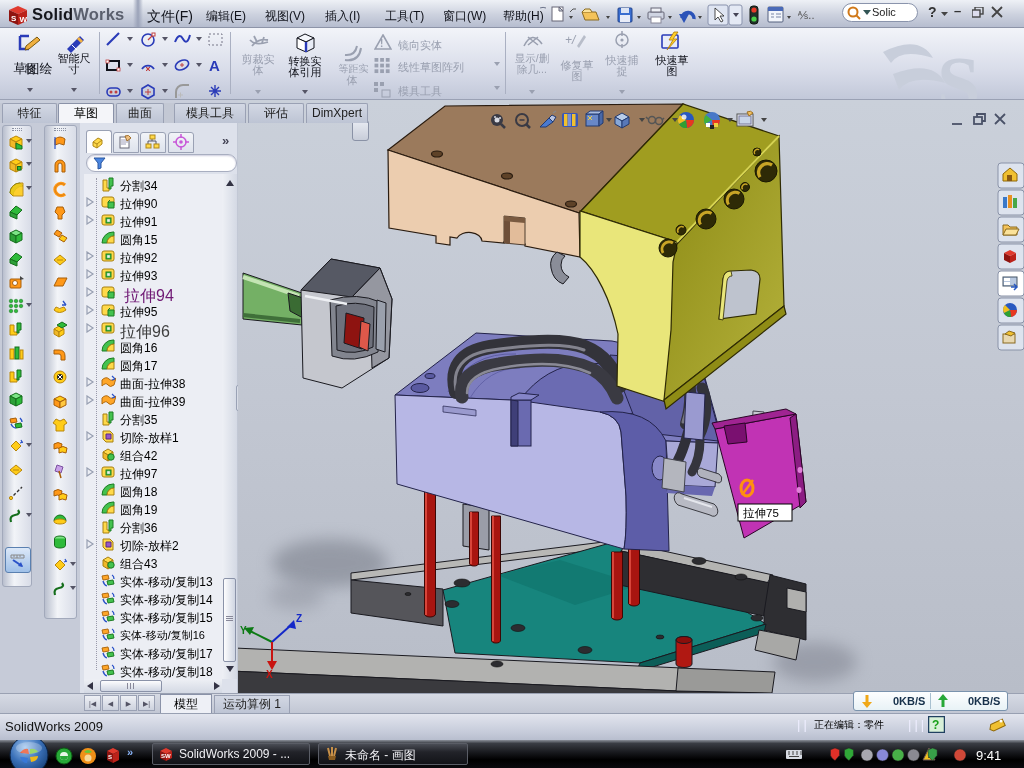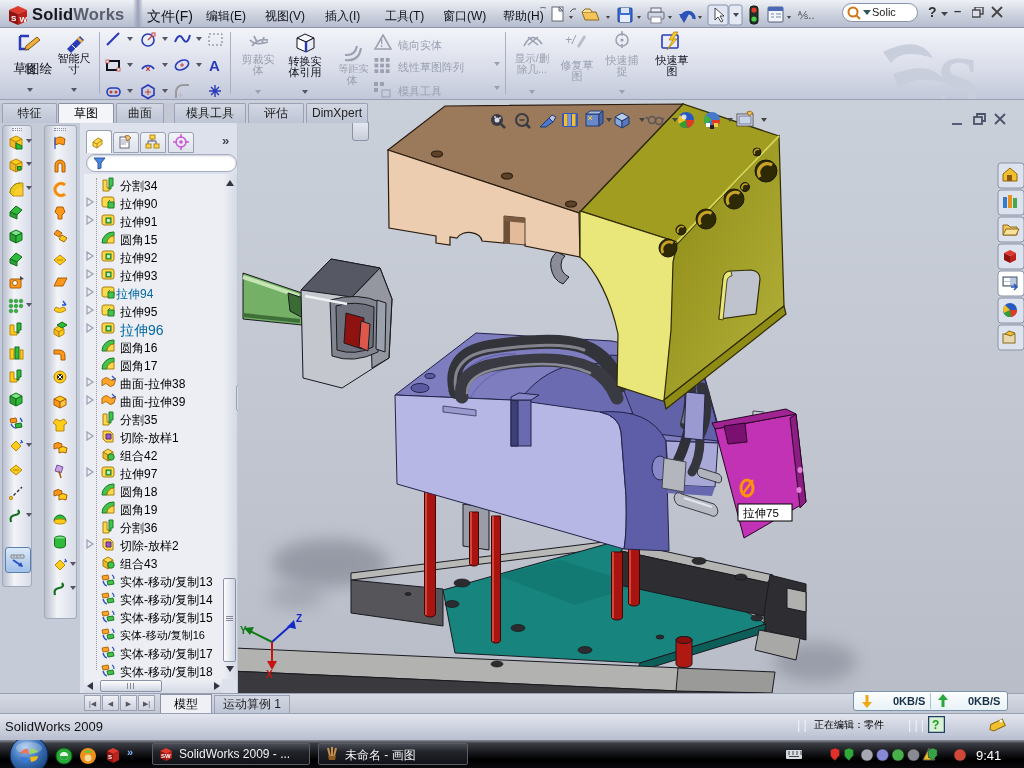--- a/index.html
+++ b/index.html
@@ -554,39 +554,39 @@
     </svg>
 <div class="tx" style="left:120px;top:268px;font-size:12px;color:#000">拉伸93</div>
 <svg class="ab" style="left:86px;top:287px" width="9" height="10" viewBox="0 0 9 10">
       <polygon points="1,1 7,5 1,9" fill="none" stroke="#98a0b2" stroke-width="1.2"></polygon>
     </svg>
 <svg class="ab" style="left:100px;top:284px" width="16" height="16" viewBox="0 0 16 16">
       <path d="M2,5 q0,-2 2,-2 h8 q2,0 2,2 v6 q0,2 -2,2 h-8 q-2,0 -2,-2 z" fill="#ffd94a" stroke="#a88010"></path>
       <path d="M8,8 h6 v6 h-6 z" fill="#44c24e" stroke="#1c7c24"></path>
       <path d="M8,8 l2,-2" stroke="#1c7c24"></path>
     </svg>
-<div class="tx" style="left:116px;top:286px;font-size:12px;color:#0369a1">拉伸94</div>
+<div class="tx" style="left:124px;top:286px;font-size:16px;color:#701a75">拉伸94</div>
 <svg class="ab" style="left:86px;top:305px" width="9" height="10" viewBox="0 0 9 10">
       <polygon points="1,1 7,5 1,9" fill="none" stroke="#98a0b2" stroke-width="1.2"></polygon>
     </svg>
 <svg class="ab" style="left:100px;top:302px" width="16" height="16" viewBox="0 0 16 16">
       <path d="M2,5 q0,-2 2,-2 h8 q2,0 2,2 v6 q0,2 -2,2 h-8 q-2,0 -2,-2 z" fill="#ffd94a" stroke="#a88010"></path>
       <path d="M8,8 h6 v6 h-6 z" fill="#44c24e" stroke="#1c7c24"></path>
       <path d="M8,8 l2,-2" stroke="#1c7c24"></path>
     </svg>
 <div class="tx" style="left:120px;top:304px;font-size:12px;color:#000">拉伸95</div>
 <svg class="ab" style="left:86px;top:323px" width="9" height="10" viewBox="0 0 9 10">
       <polygon points="1,1 7,5 1,9" fill="none" stroke="#98a0b2" stroke-width="1.2"></polygon>
     </svg>
 <svg class="ab" style="left:100px;top:320px" width="16" height="16" viewBox="0 0 16 16">
       <path d="M2,5 q0,-2 2,-2 h8 q2,0 2,2 v6 q0,2 -2,2 h-8 q-2,0 -2,-2 z" fill="#ffd94a" stroke="#a88010"></path>
       <rect x="6" y="6" width="5" height="5" fill="#44c24e" stroke="#1c7c24"></rect>
       <rect x="7.2" y="7.2" width="2.6" height="2.6" fill="#eee"></rect>
     </svg>
-<div class="tx" style="left:120px;top:322px;font-size:14px;color:#0369a1">拉伸96</div>
+<div class="tx" style="left:120px;top:322px;font-size:16px;color:#404040">拉伸96</div>
 <svg class="ab" style="left:100px;top:338px" width="16" height="16" viewBox="0 0 16 16">
       <path d="M2,13 a11,11 0 0 1 11,-11 h1 v4 a7,7 0 0 0 -7,7 h-5 z" fill="#44c24e" stroke="#1c7c24"></path>
       <path d="M7,13 a7,7 0 0 1 7,-7 v7 z" fill="#ffd94a" stroke="#a88010"></path>
     </svg>
 <div class="tx" style="left:120px;top:340px;font-size:12px;color:#000">圆角16</div>
 <svg class="ab" style="left:100px;top:356px" width="16" height="16" viewBox="0 0 16 16">
       <path d="M2,13 a11,11 0 0 1 11,-11 h1 v4 a7,7 0 0 0 -7,7 h-5 z" fill="#44c24e" stroke="#1c7c24"></path>
       <path d="M7,13 a7,7 0 0 1 7,-7 v7 z" fill="#ffd94a" stroke="#a88010"></path>
     </svg>
 <div class="tx" style="left:120px;top:358px;font-size:12px;color:#000">圆角17</div>

